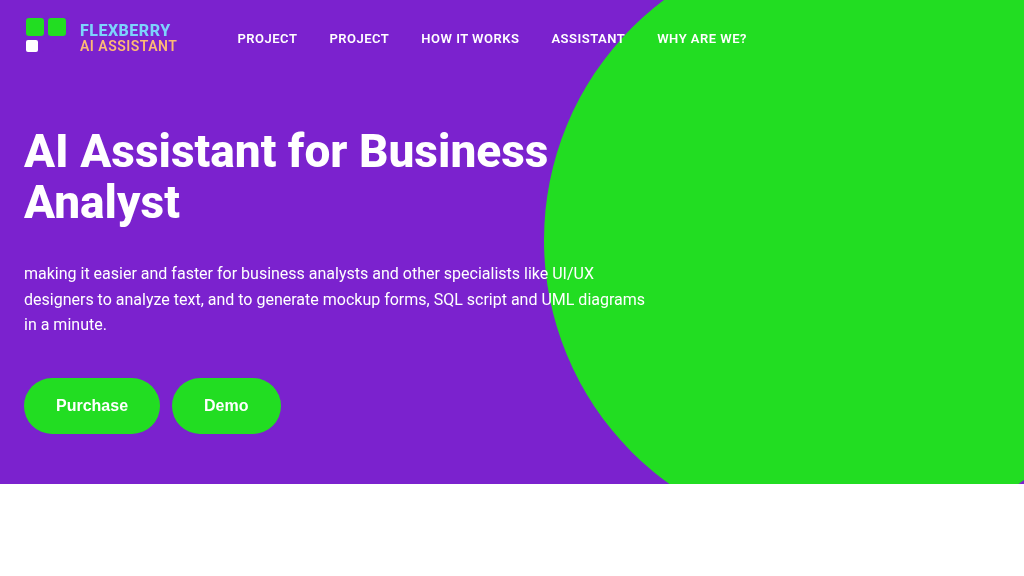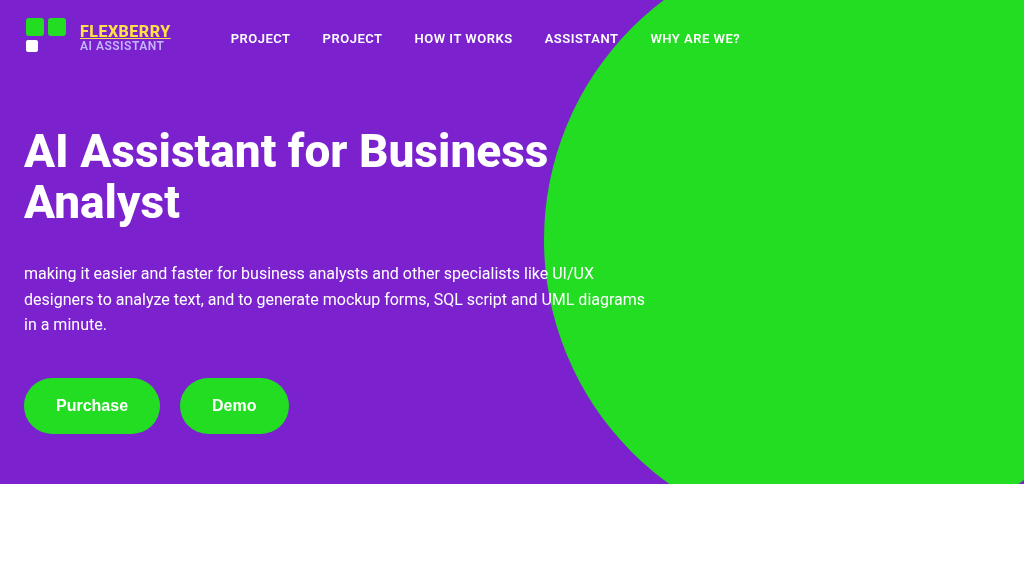--- a/index.html
+++ b/index.html
@@ -53,29 +53,28 @@
 
     .logo-text {
       display: flex;
       flex-direction: column;
       line-height: 1.1;
     }
 
     .logo-text .brand-name {
       font-size: 16px;
       font-weight: 800;
-      color: #fde047;
+      color: #7dd3fc;
       letter-spacing: 0.5px;
-      text-decoration: underline;
     }
 
     .logo-text .brand-sub {
-      font-size: 12px;
+      font-size: 14px;
       font-weight: 600;
-      color: #c4b5fd;
+      color: #fdba74;
       letter-spacing: 0.5px;
     }
 
     .nav-links {
       display: flex;
       align-items: flex-start;
       gap: 32px;
       margin-left: 20px;
     }
 
@@ -107,21 +106,21 @@
     .hero-description {
       font-size: 16px;
       color: #ffffff;
       line-height: 1.6;
       margin-bottom: 40px;
       max-width: 650px;
     }
 
     .hero-buttons {
       display: flex;
-      gap: 20px;
+      gap: 12px;
     }
 
     .btn-purchase {
       padding: 16px 32px;
       background: #22DD22;
       color: #ffffff;
       font-size: 16px;
       font-weight: 700;
       border: none;
       border-radius: 30px;

